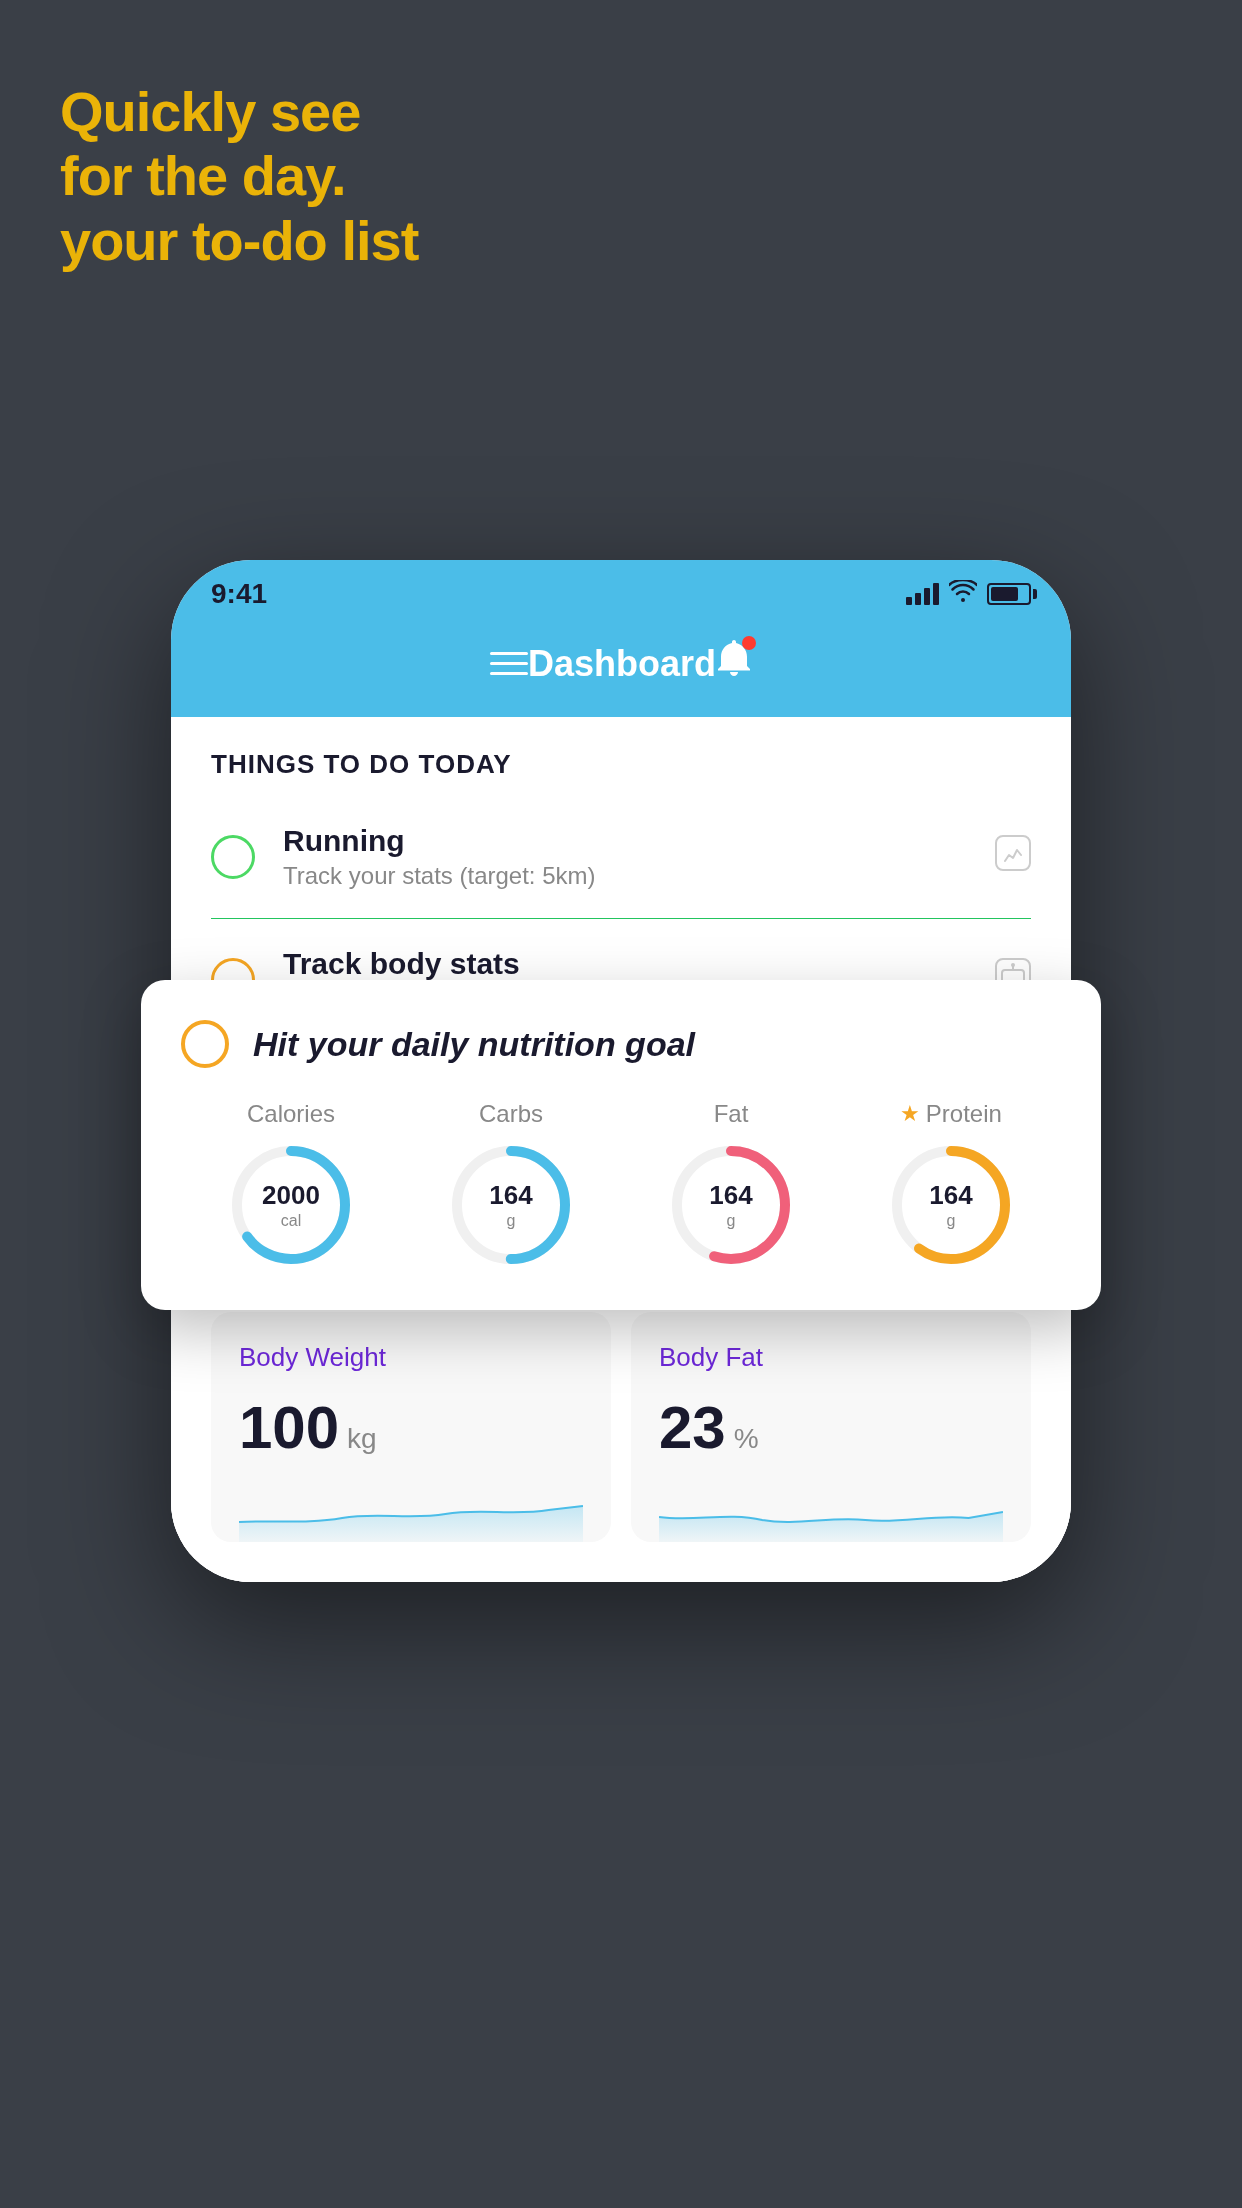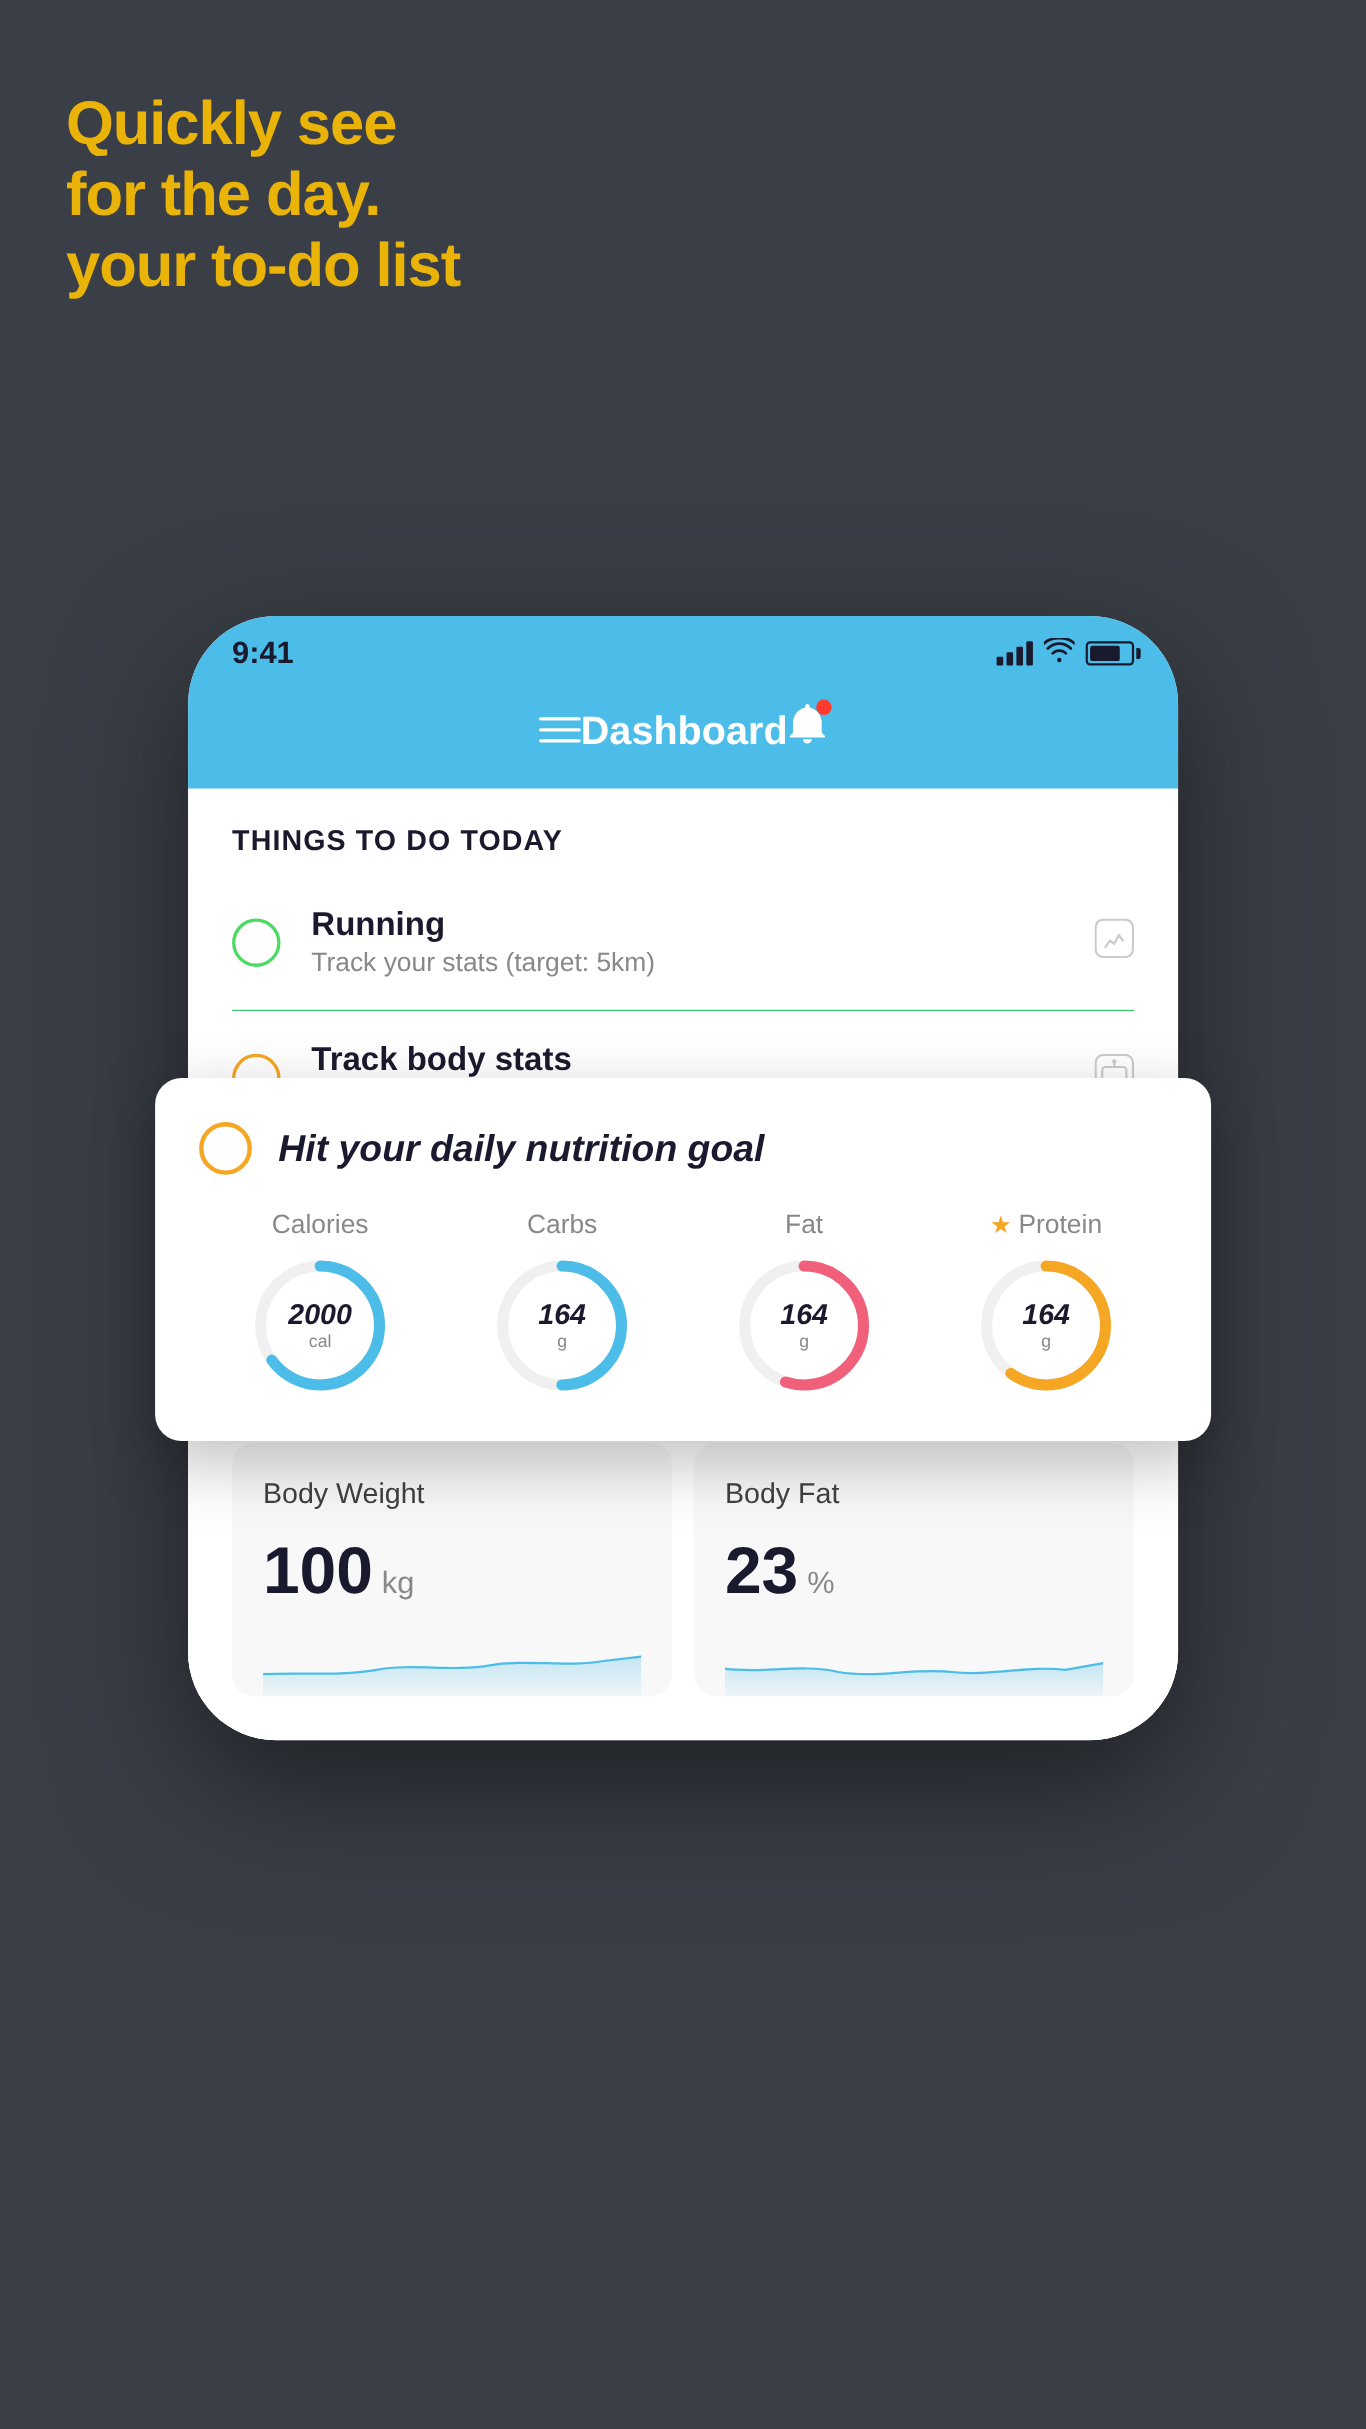--- a/index.html
+++ b/index.html
@@ -264,21 +264,20 @@
       transform: translate(-50%, -50%);
       text-align: center;
       line-height: 1.2;
     }
 
     .ring-value {
       font-size: 26px;
       font-weight: 700;
       color: #1a1a2e;
       display: block;
-      font-style: italic;
     }
 
     .ring-unit {
       font-size: 16px;
       color: #888;
       display: block;
     }
 
     
     .todo-list {
@@ -349,21 +348,21 @@
     .progress-card {
       flex: 1;
       background: #f8f8f8;
       border-radius: 20px;
       padding: 30px 28px 0;
       overflow: hidden;
     }
 
     .progress-card-title {
       font-size: 26px;
-      color: #404040;
+      color: #6d28d9;
       font-weight: 500;
       margin-bottom: 20px;
     }
 
     .progress-card-value {
       display: flex;
       align-items: baseline;
       gap: 8px;
       margin-bottom: 20px;
     }

